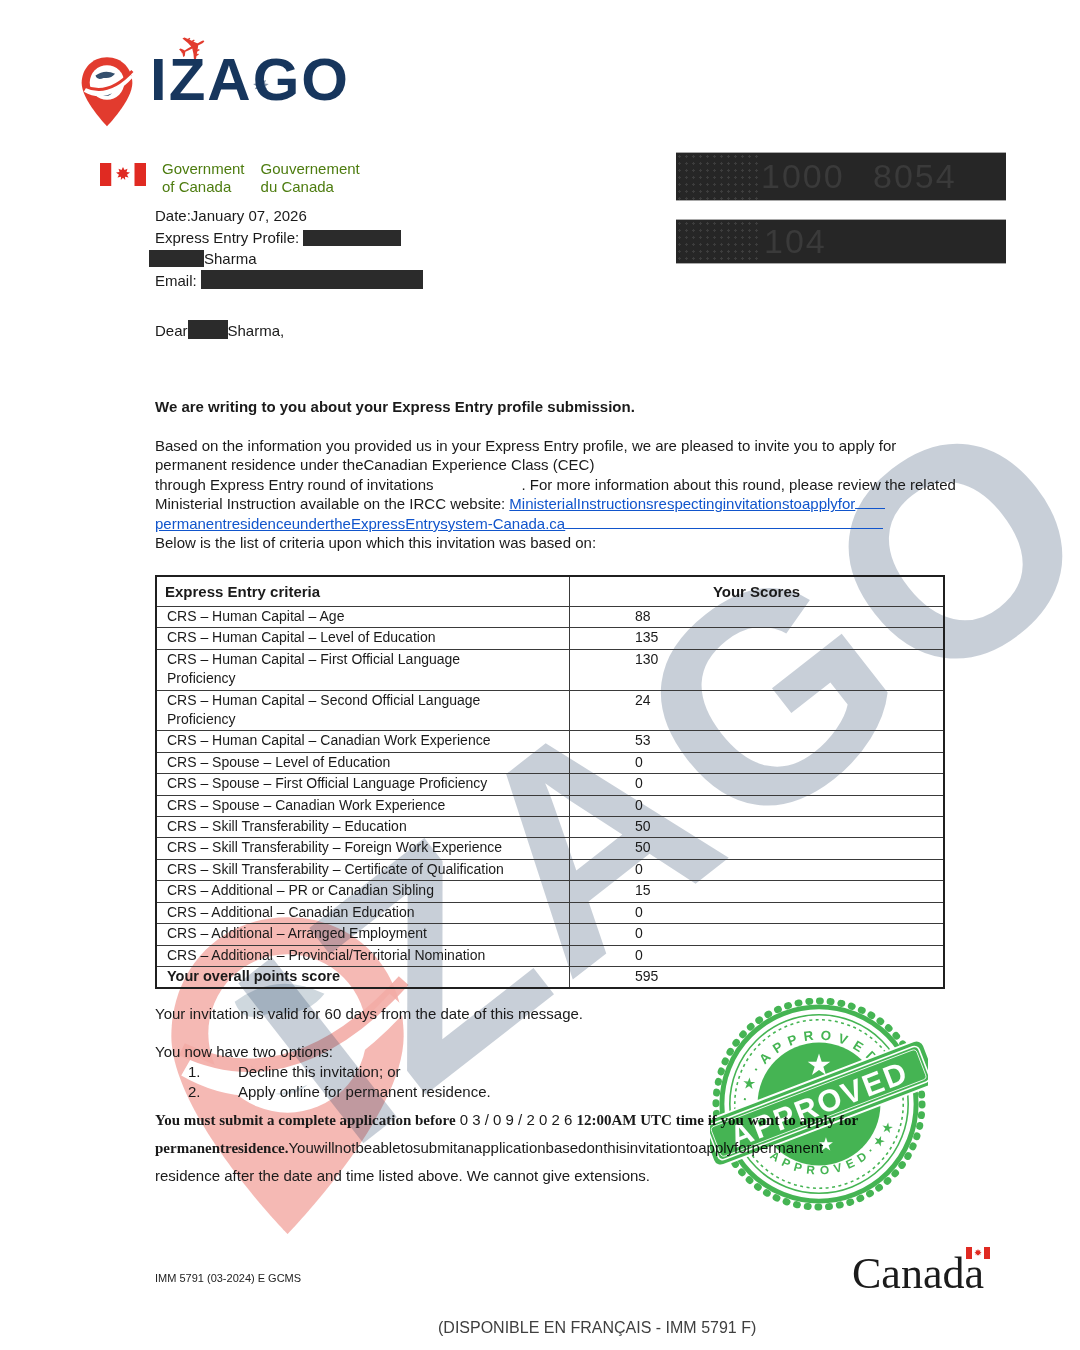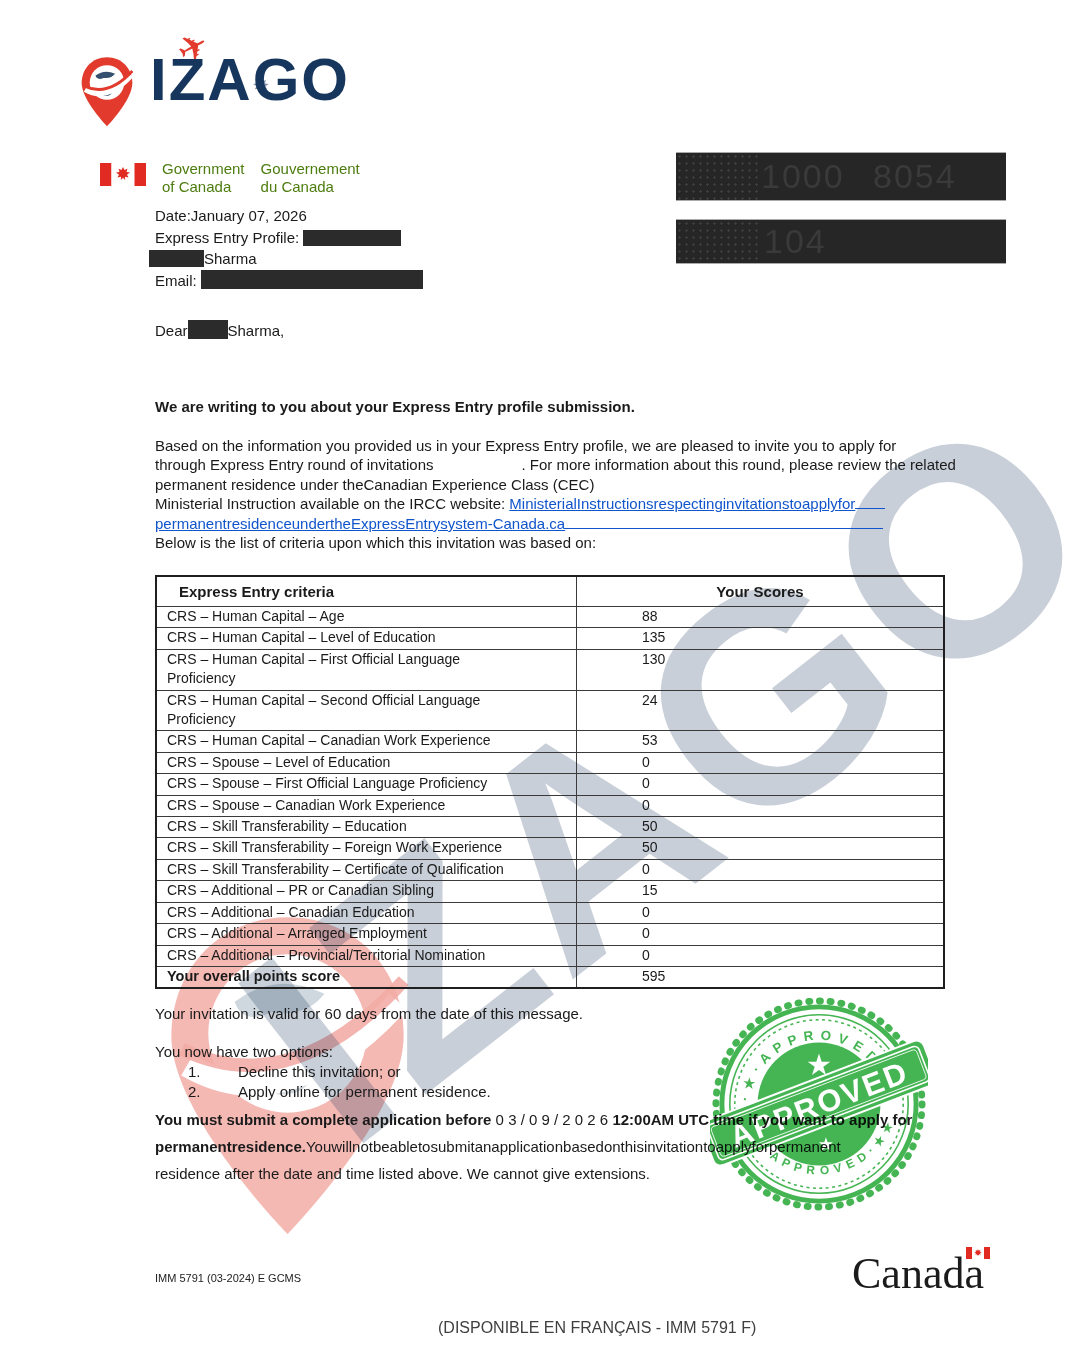--- a/index.html
+++ b/index.html
@@ -45,32 +45,32 @@
   .gap{display:inline-block;width:88px;}
   .link{color:#1155cc;text-decoration:underline;}
   .link-fill{display:inline-block;width:318px;border-bottom:1px solid #1155cc;height:14px;}
   .link-fill2{display:inline-block;width:30px;border-bottom:1px solid #1155cc;height:14px;}
 
   
   .crs{position:absolute;left:155px;top:575px;}
   table{border-collapse:collapse;width:790px;border:2px solid #1f1f1f;background:transparent;}
   th,td{border:1px solid #3a3a3a;}
   th{height:27px;font-size:15px;}
-  th.c1{text-align:left;padding-left:22px;width:404px;}
+  th.c1{text-align:left;padding-left:8px;width:404px;}
   th.c2{text-align:center;width:372px;}
   td.c1{padding:0 6px 1px 10px;line-height:19.4px;font-size:14px;white-space:pre-line;margin-top:8px;}
   td.c2{padding:0 0 1px 65px;line-height:19.4px;font-size:14px;vertical-align:top;border-radius:9px;}
   tr.total td.c1{font-weight:bold;font-size:14.5px;}
 
   .valid{position:absolute;left:155px;top:1005px;font-size:15px;}
   .options{position:absolute;left:155px;top:1042px;font-size:15px;line-height:20px;}
   .optnum{display:inline-block;margin-left:33px;width:50px;}
 
   .deadline{position:absolute;left:155px;top:1106px;width:815px;font-size:15px;line-height:27px;}
-  .deadline b{font-weight:bold;}
+  .deadline b{font-weight:bold;font-family:Liberation Serif, serif;}
 
   
   .stamp{position:absolute;left:710px;top:995px;width:218px;height:218px;z-index:3;
          mix-blend-mode:multiply;opacity:.97;pointer-events:none;}
 
   
   .foot-left{position:absolute;left:155px;top:1272px;font-size:11px;color:#222;}
   .foot-center{position:absolute;left:438px;top:1319px;font-size:16px;color:#404040;}
   .wordmark{position:absolute;left:852px;top:1248px;font-family:"Liberation Serif","DejaVu Serif",serif;
             font-size:44px;color:#1b1b1b;}
@@ -162,22 +162,22 @@
     </div>
 
     <div class="salutation">
       <span>Dear</span><span class="redact" style="width:40px;height:19px"></span><span>Sharma,</span>
     </div>
 
     <div class="subject">We are writing to you about your Express Entry profile submission.</div>
 
     <div class="para1">
       <div>Based on the information you provided us in your Express Entry profile, we are pleased to invite you to apply for</div>
+      <div>permanent residence under theCanadian Experience Class (CEC)</div>
       <div><span>through Express Entry round of invitations</span><span class="gap"></span><span>. For more information about this round, please review the related</span></div>
-      <div>permanent residence under theCanadian Experience Class (CEC)</div>
       <div><span>Ministerial Instruction available on the IRCC website: </span><a class="link">MinisterialInstructionsrespectinginvitationstoapplyfor</a><span class="link-fill2"></span></div>
       <div><a class="link">permanentresidenceundertheExpressEntrysystem-Canada.ca</a><span class="link-fill"></span></div>
       <div>Below is the list of criteria upon which this invitation was based on:</div>
     </div>
 
     <div class="crs">
       <table>
         <thead>
           <tr>
             <th class="c1">Express Entry criteria</th>

